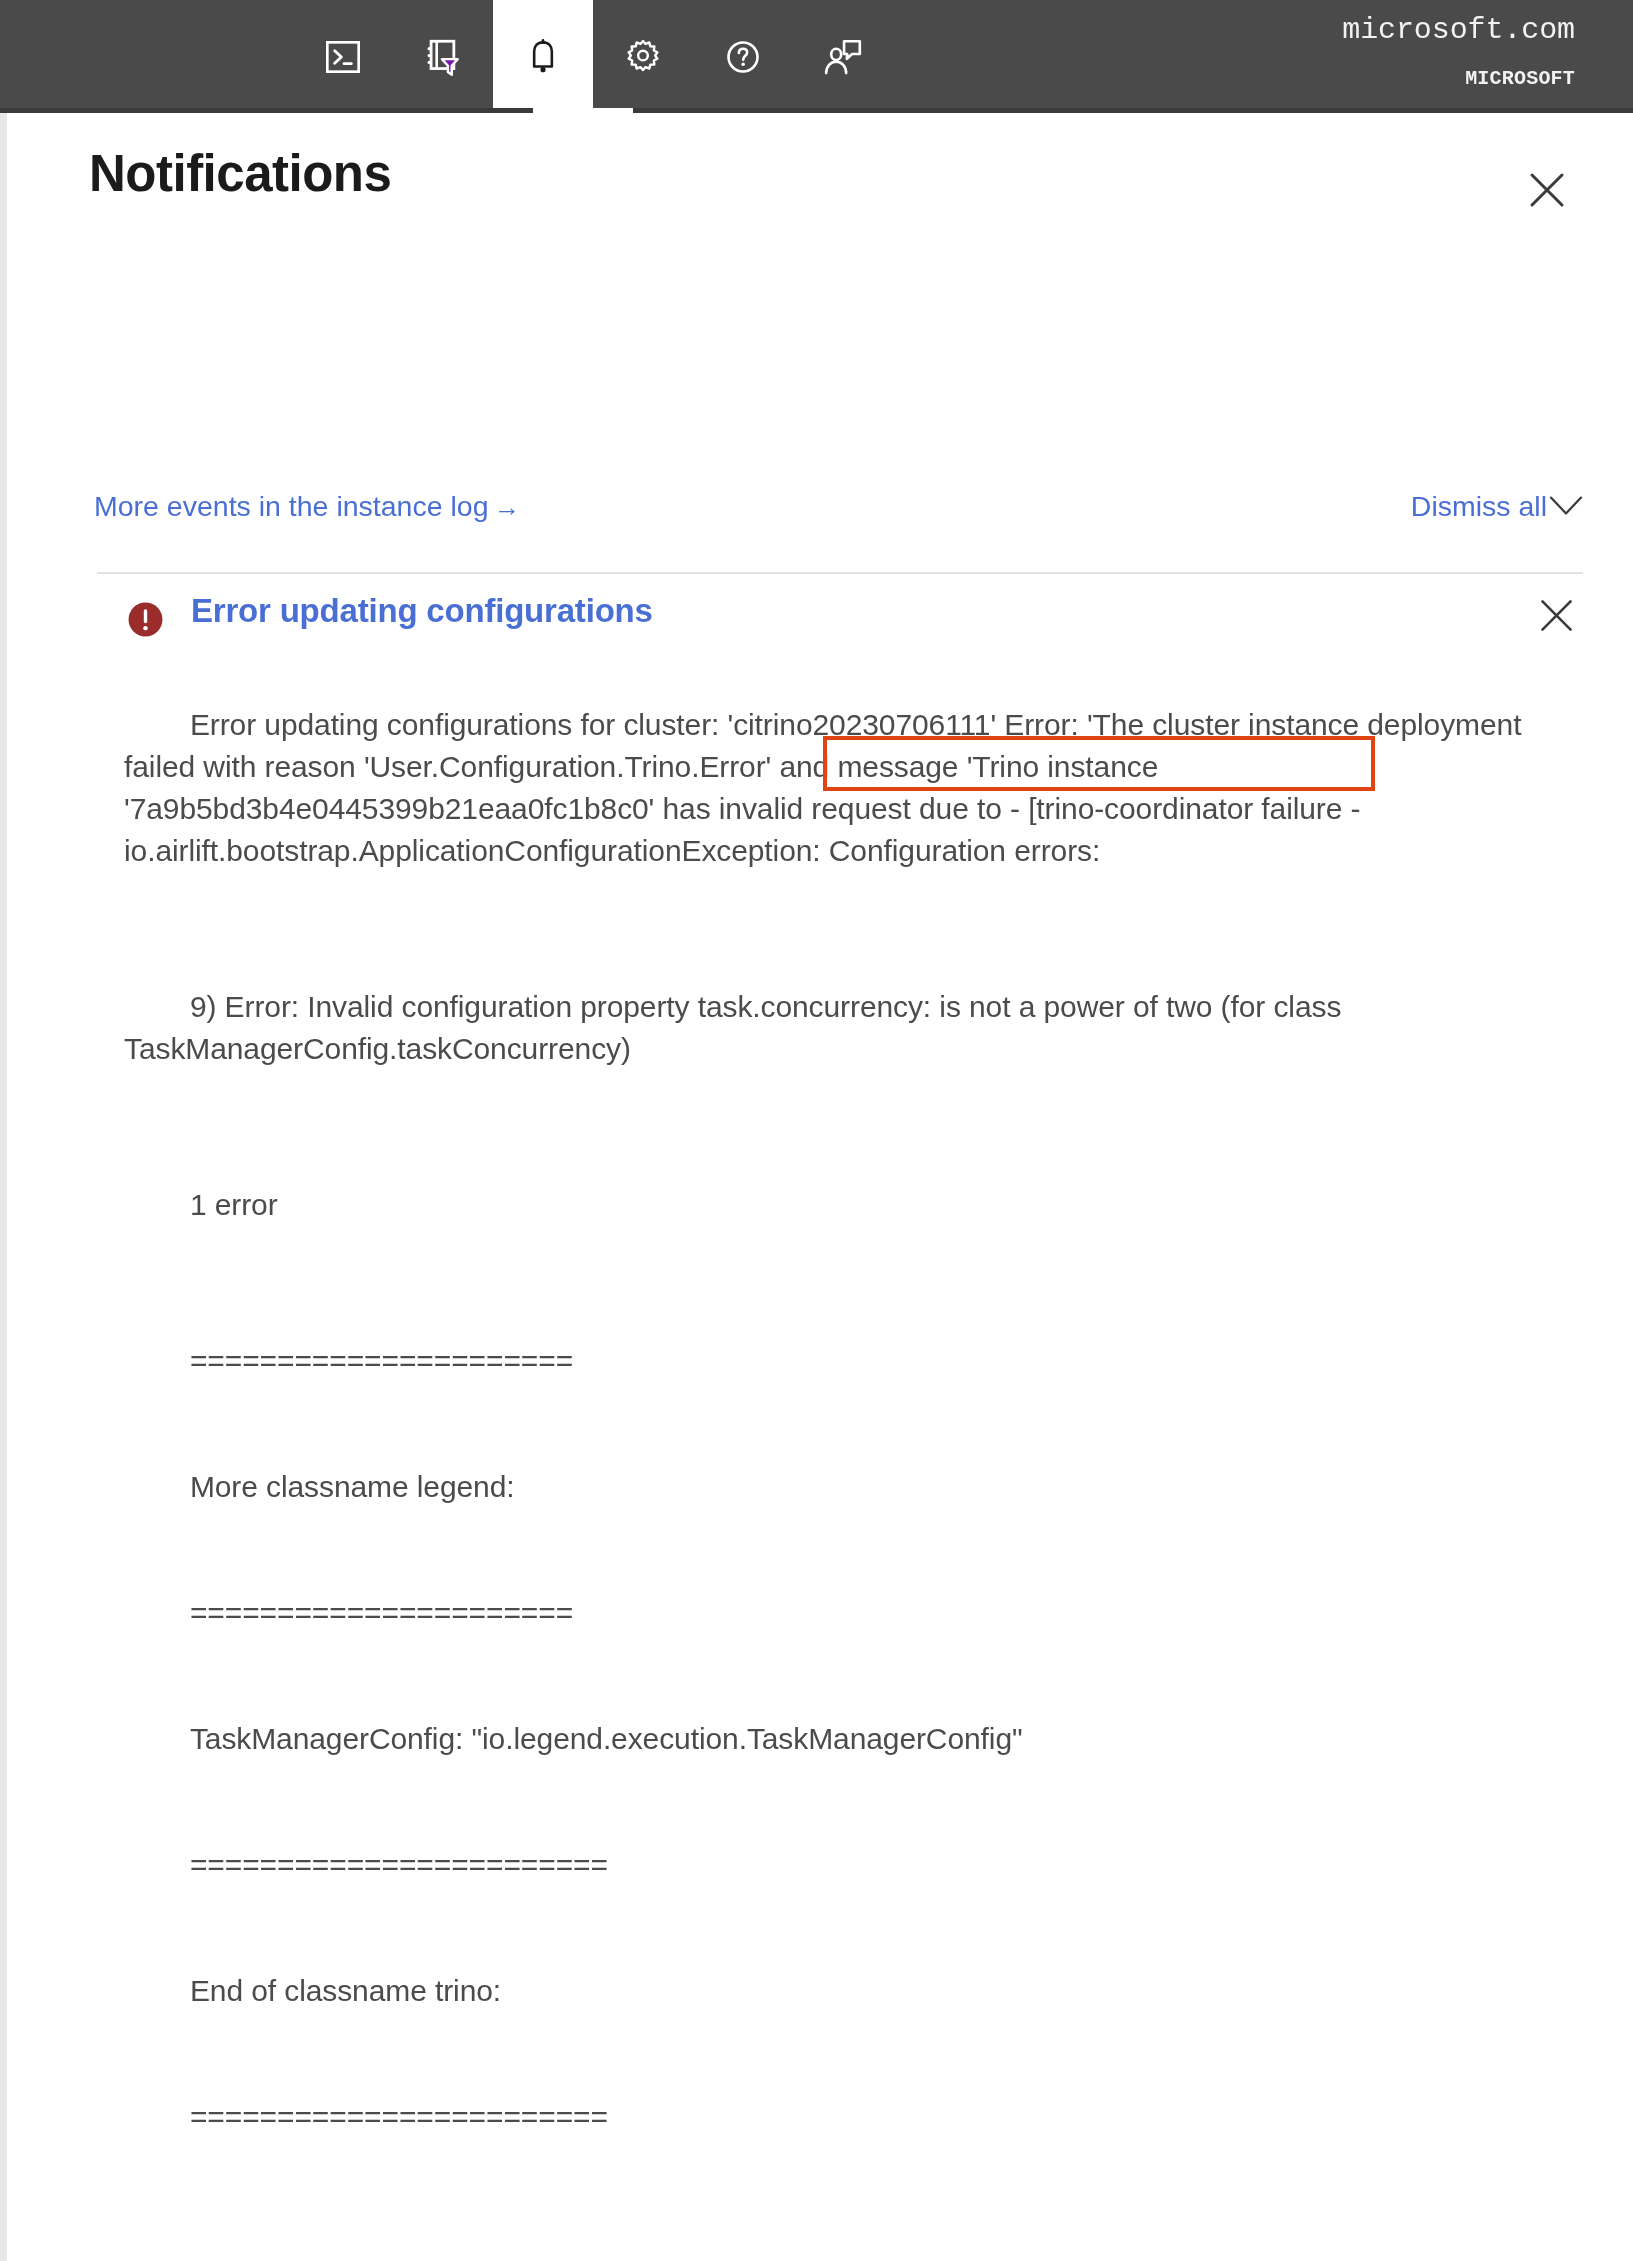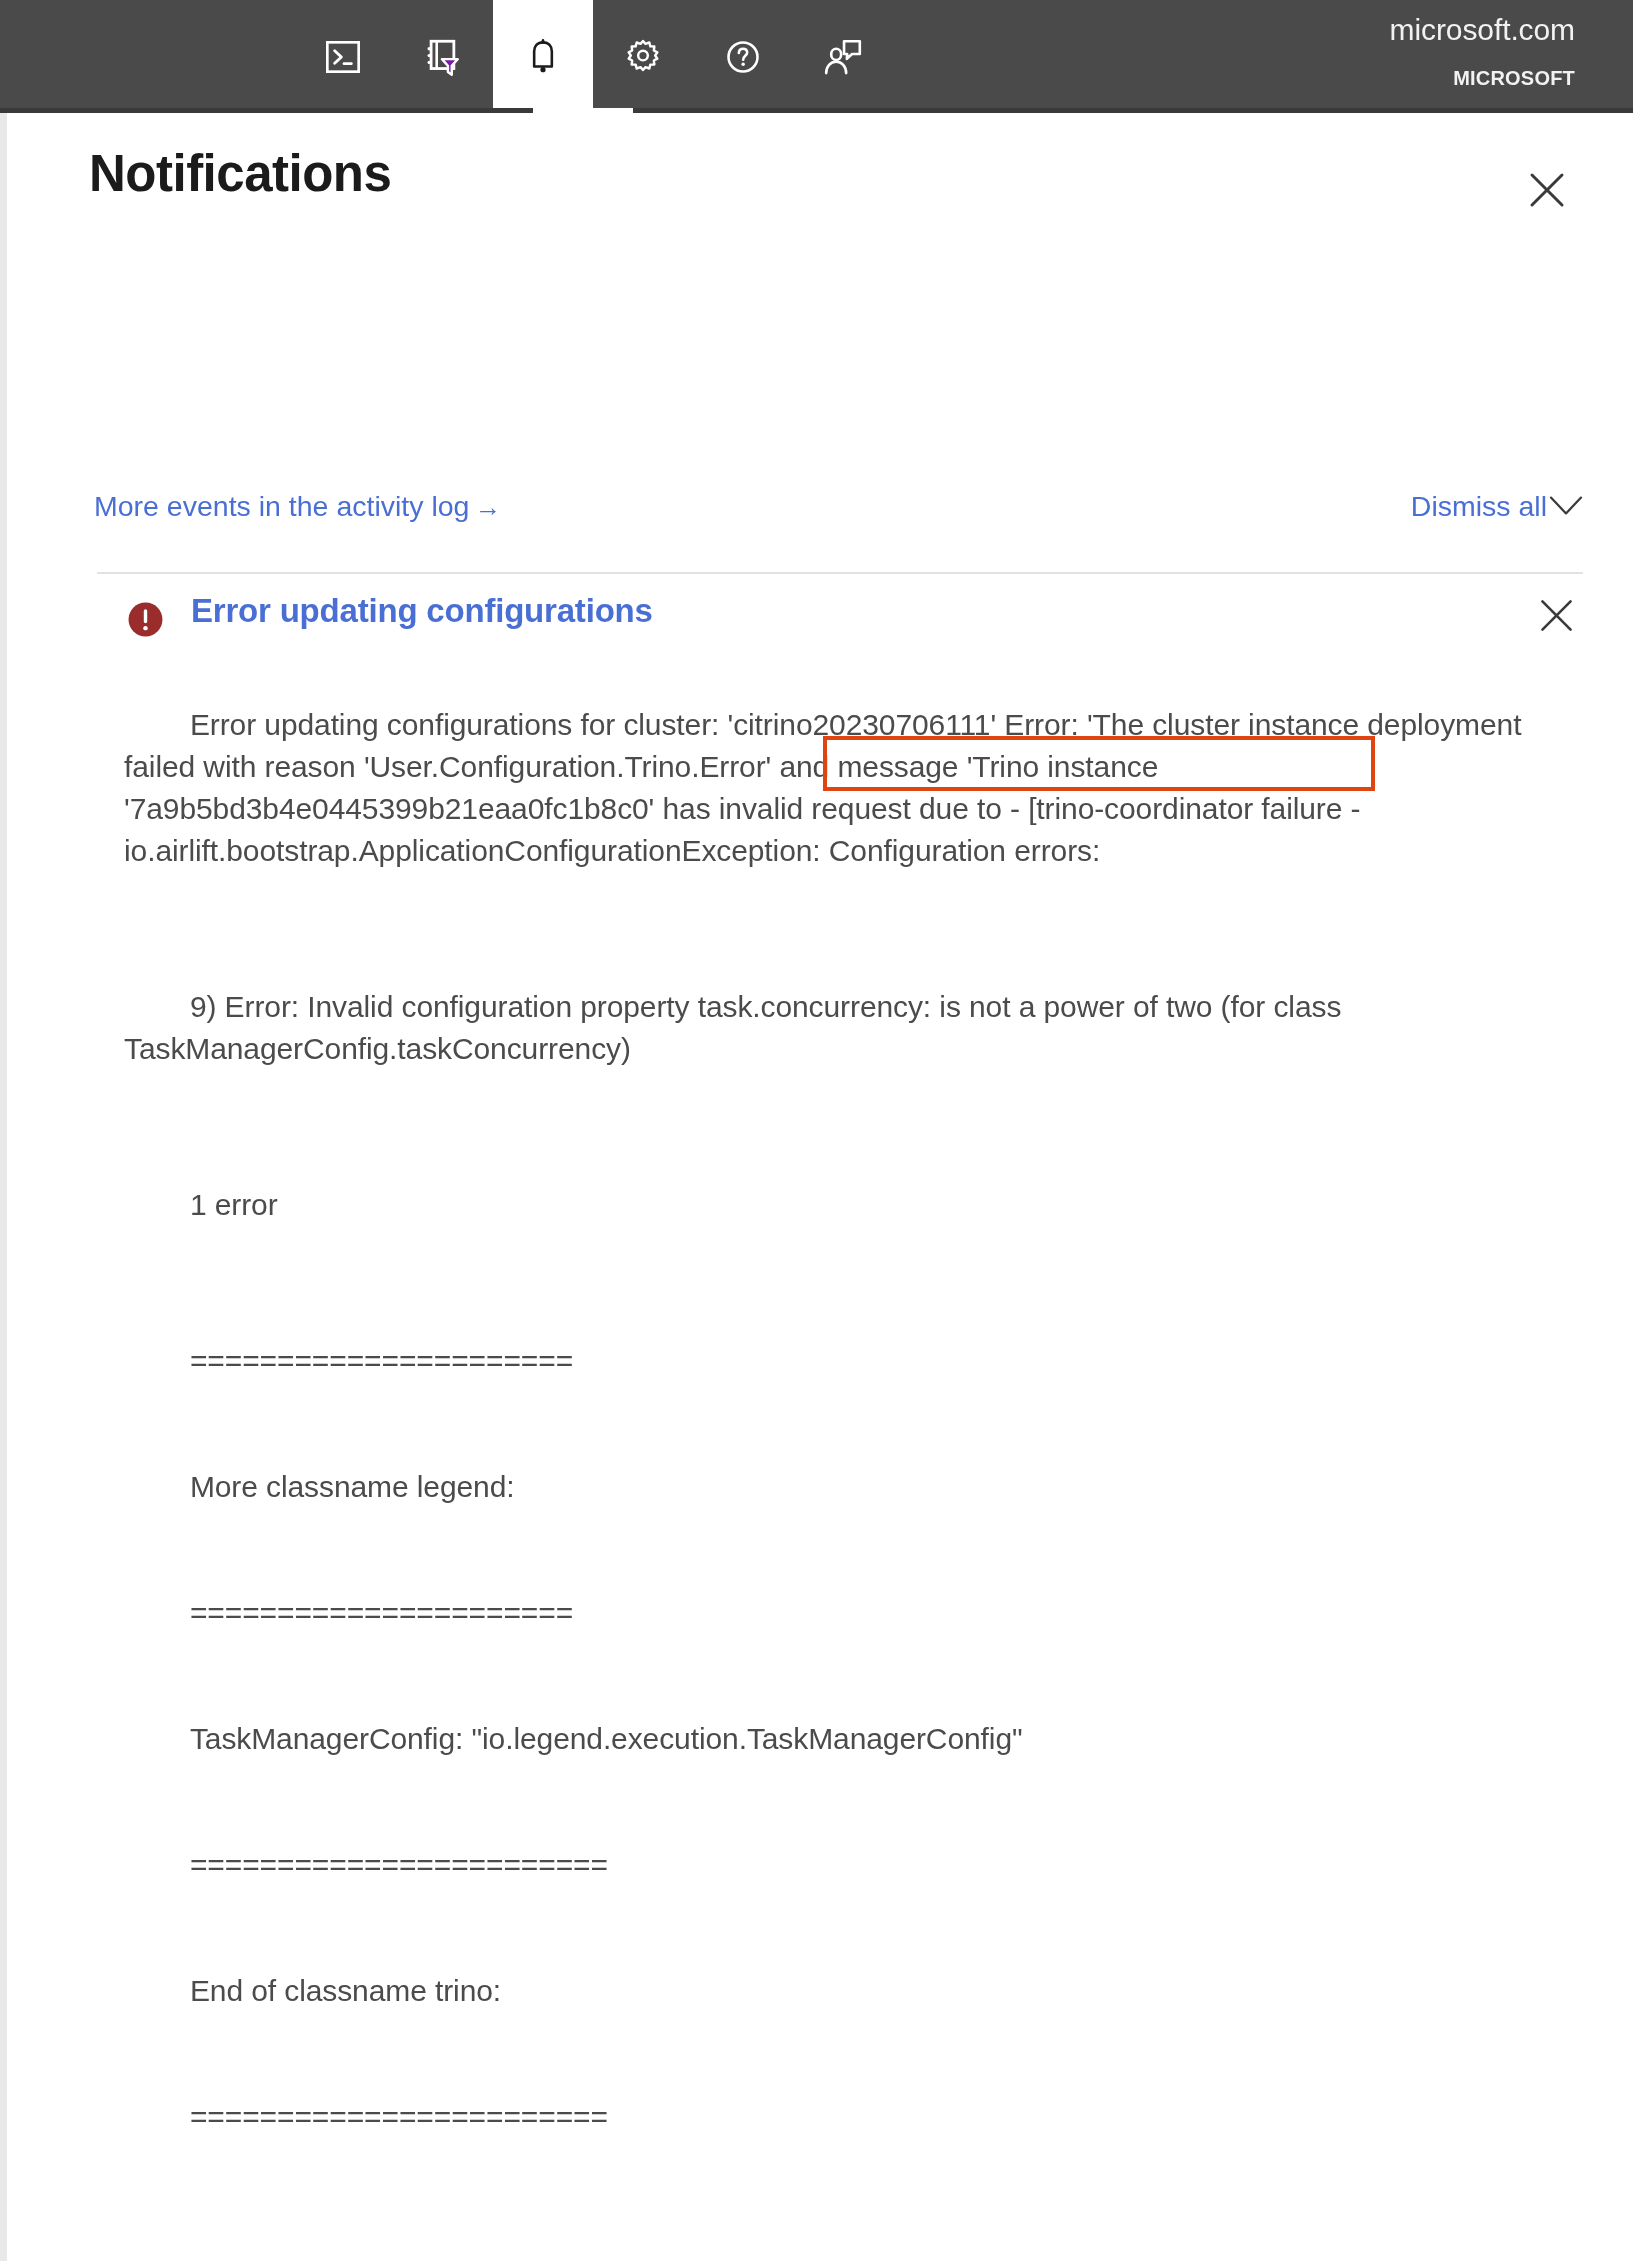--- a/index.html
+++ b/index.html
@@ -29,20 +29,21 @@
     background: #4a4a4a;
     display: flex;
     align-items: flex-start;
   }
   .topbar-inner {
     position: relative;
     width: 100%;
     height: 113px;
     display: flex;
     align-items: center;
+    font-family: Liberation Mono, monospace;
   }
 
   .tb-icons {
     position: absolute;
     left: 293px;
     top: 0;
     height: 113px;
     display: flex;
     align-items: center;
   }
@@ -335,21 +336,21 @@
       <div class="panel-close">
         <svg width="48" height="48" viewBox="0 0 24 24">
           <line x1="4.5" y1="4.5" x2="19.5" y2="19.5" stroke="#3a3a3a" stroke-width="1.5" stroke-linecap="round"></line>
           <line x1="19.5" y1="4.5" x2="4.5" y2="19.5" stroke="#3a3a3a" stroke-width="1.5" stroke-linecap="round"></line>
         </svg>
       </div>
     </div>
 
     <div class="cmd-row">
       <div class="cmd-link">
-        <span>More events in the activity log</span><span class="arrow">→</span>
+        <span>More events in the instance log</span><span class="arrow">→</span>
       </div>
 
       <div class="dismiss-wrap">
         <span class="dismiss-all">Dismiss all</span>
         <span class="chev">
           <svg width="38" height="23" viewBox="0 0 24 14">
             <path d="M2.5 2 L12 12 L21.5 2" fill="none" stroke="#3a3a3a" stroke-width="1.4" stroke-linecap="round" stroke-linejoin="round"></path>
           </svg>
         </span>
       </div>

